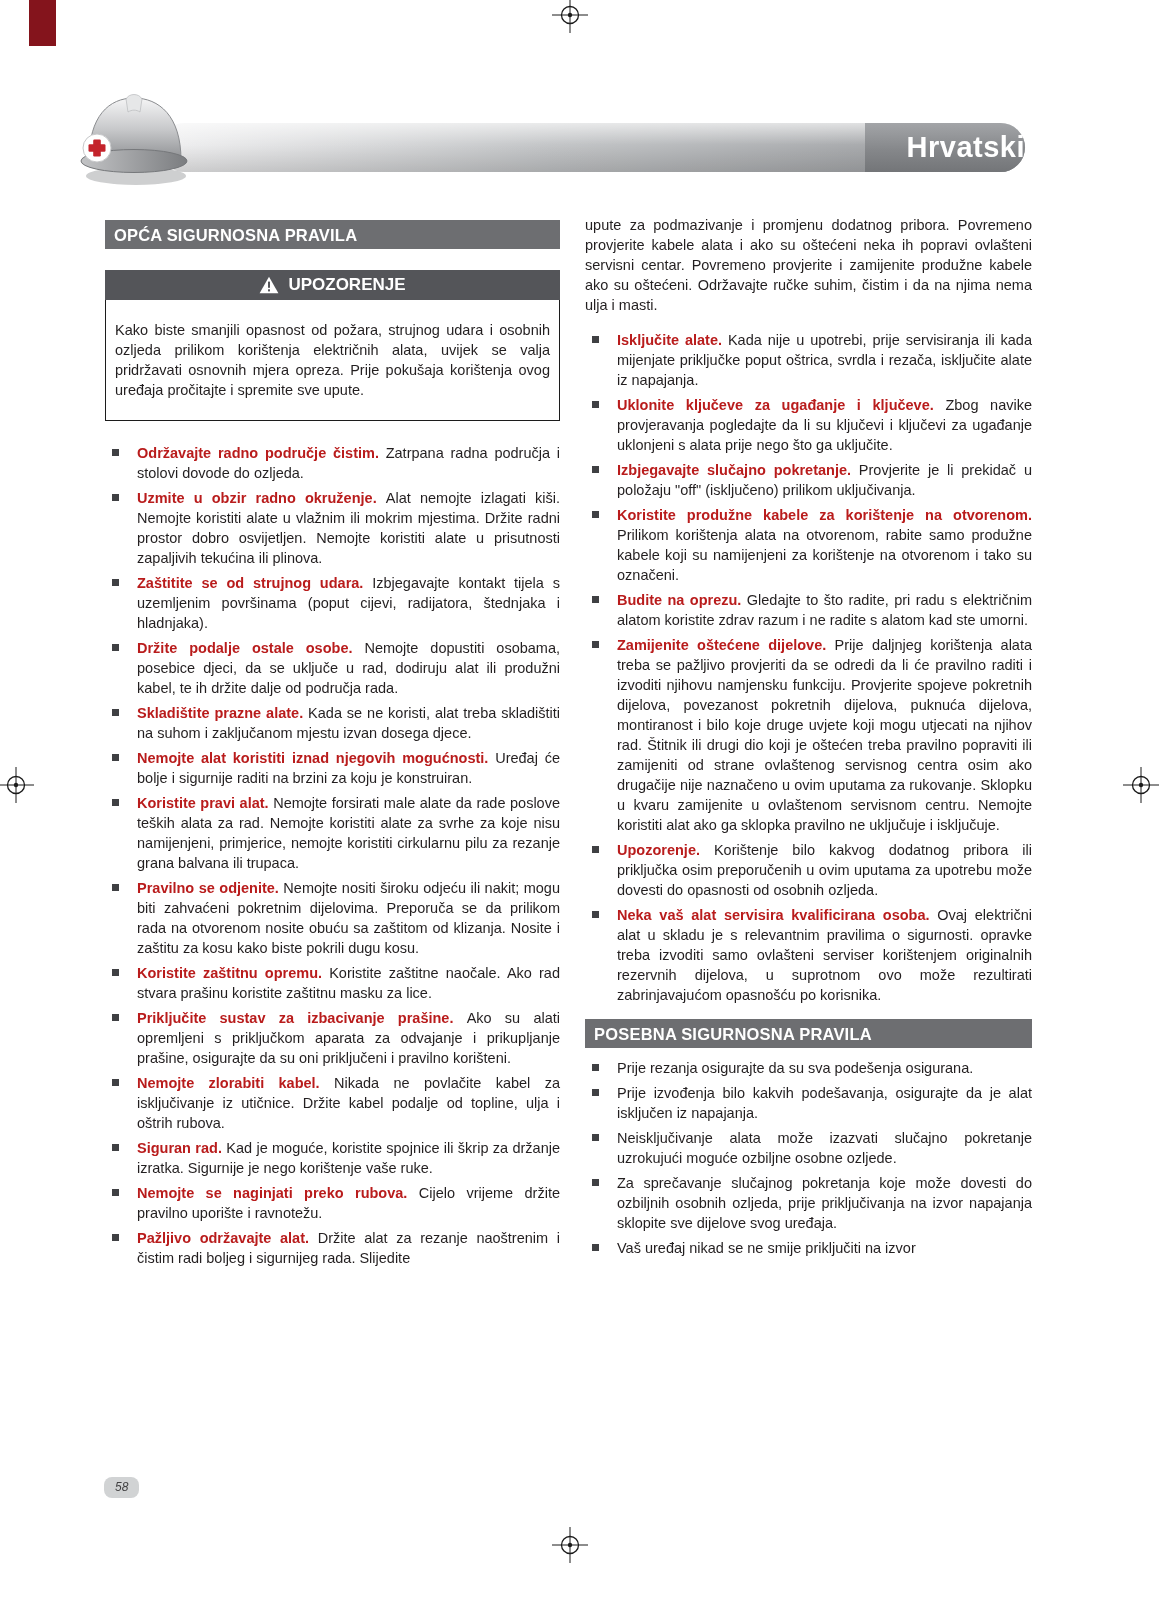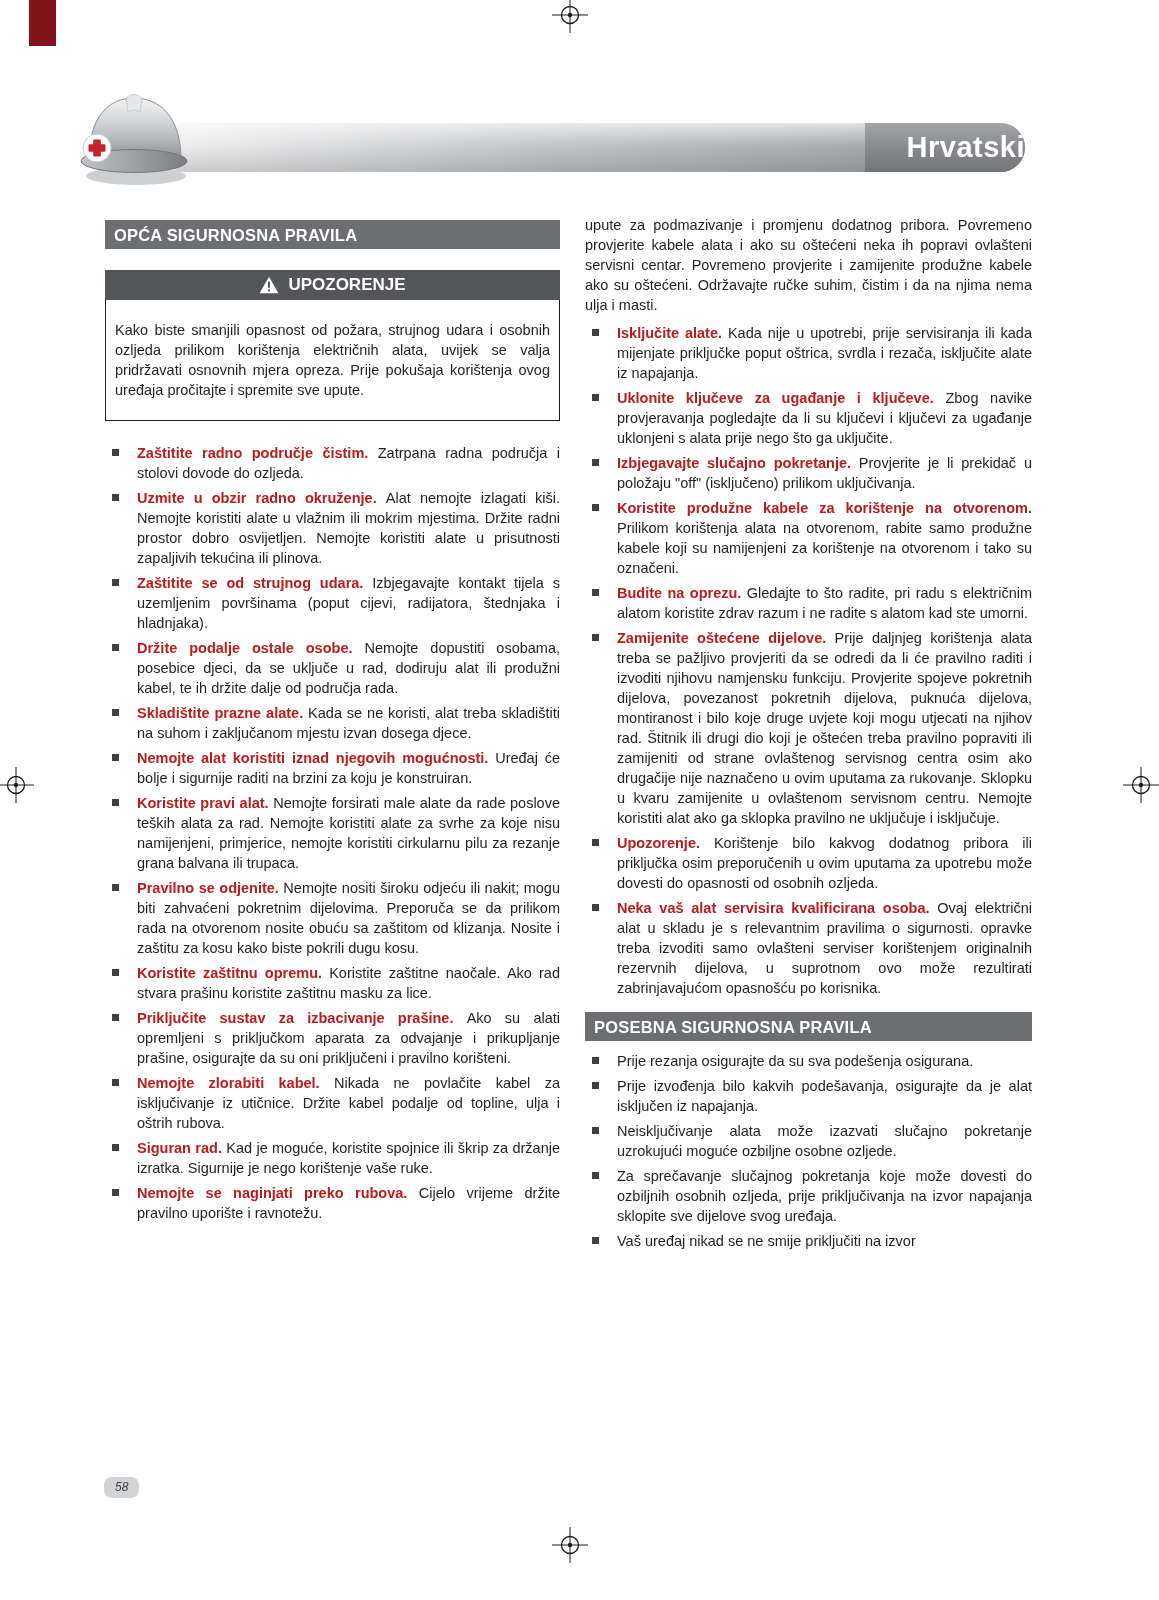--- a/index.html
+++ b/index.html
@@ -52,21 +52,21 @@
     border:1.5px solid #1c1c1c; border-top:none; padding:20px 9px;
     text-align:justify;
   }
 
   .list { margin-top:22px; }
   .item { display:flex; margin-bottom:5px; }
   .sq { flex:0 0 auto; width:7px; height:7px; background:#3f4043; margin:6px 18px 0 7px; }
   .itext { flex:1; text-align:justify; }
   .itext b { color:#b91c1c; }
 
-  .continuation { text-align:justify; margin-bottom:8px; }
+  .continuation { text-align:justify; margin-bottom:15px; }
   .special-title { margin:14px 0 10px 0; }
 
   .page-number {
     position:absolute; left:104px; top:1477px;
     background:#d1d3d4; color:#414042; border-radius:8px;
     padding:3px 11px 4px 11px; font-size:12px; font-style:italic;
   }
 </style>
 </head>
 <body>
@@ -136,21 +136,21 @@
         <rect x="9" y="5.6" width="2" height="6.2" fill="#545559"></rect>
         <rect x="9" y="13.3" width="2" height="2.1" fill="#545559"></rect>
       </svg>
       <span>UPOZORENJE</span>
     </div>
     <div class="warn-body">Kako biste smanjili opasnost od požara, strujnog udara i osobnih ozljeda prilikom korištenja električnih alata, uvijek se valja pridržavati osnovnih mjera opreza. Prije pokušaja korištenja ovog uređaja pročitajte i spremite sve upute.</div>
 
     <div class="list" id="list-general">
         <div class="item">
           <span class="sq"></span>
-          <div class="itext"><b>Zaštitite radno područje čistim. </b>Zatrpana radna područja i stolovi dovode do ozljeda.</div>
+          <div class="itext"><b>Održavajte radno područje čistim. </b>Zatrpana radna područja i stolovi dovode do ozljeda.</div>
         </div>
         <div class="item">
           <span class="sq"></span>
           <div class="itext"><b>Uzmite u obzir radno okruženje. </b>Alat nemojte izlagati kiši. Nemojte koristiti alate u vlažnim ili mokrim mjestima. Držite radni prostor dobro osvijetljen. Nemojte koristiti alate u prisutnosti zapaljivih tekućina ili plinova.</div>
         </div>
         <div class="item">
           <span class="sq"></span>
           <div class="itext"><b>Zaštitite se od strujnog udara. </b>Izbjegavajte kontakt tijela s uzemljenim površinama (poput cijevi, radijatora, štednjaka i hladnjaka).</div>
         </div>
         <div class="item">
@@ -185,20 +185,24 @@
           <span class="sq"></span>
           <div class="itext"><b>Nemojte zlorabiti kabel. </b>Nikada ne povlačite kabel za isključivanje iz utičnice. Držite kabel podalje od topline, ulja i oštrih rubova.</div>
         </div>
         <div class="item">
           <span class="sq"></span>
           <div class="itext"><b>Siguran rad. </b>Kad je moguće, koristite spojnice ili škrip za držanje izratka. Sigurnije je nego korištenje vaše ruke.</div>
         </div>
         <div class="item">
           <span class="sq"></span>
           <div class="itext"><b>Nemojte se naginjati preko rubova. </b>Cijelo vrijeme držite pravilno uporište i ravnotežu.</div>
+        </div>
+        <div class="item">
+          <span class="sq"></span>
+          <div class="itext"><b>Pažljivo održavajte alat. </b>Držite alat za rezanje naoštrenim i čistim radi boljeg i sigurnijeg rada. Slijedite</div>
         </div>
       </div>
   </div>
 
   <div class="col col-right">
     <p class="continuation">upute za podmazivanje i promjenu dodatnog pribora. Povremeno provjerite kabele alata i ako su oštećeni neka ih popravi ovlašteni servisni centar. Povremeno provjerite i zamijenite produžne kabele ako su oštećeni. Održavajte ručke suhim, čistim i da na njima nema ulja i masti.</p>
 
     <div class="list" style="margin-top:0;" id="list-right">
         <div class="item">
           <span class="sq"></span>

